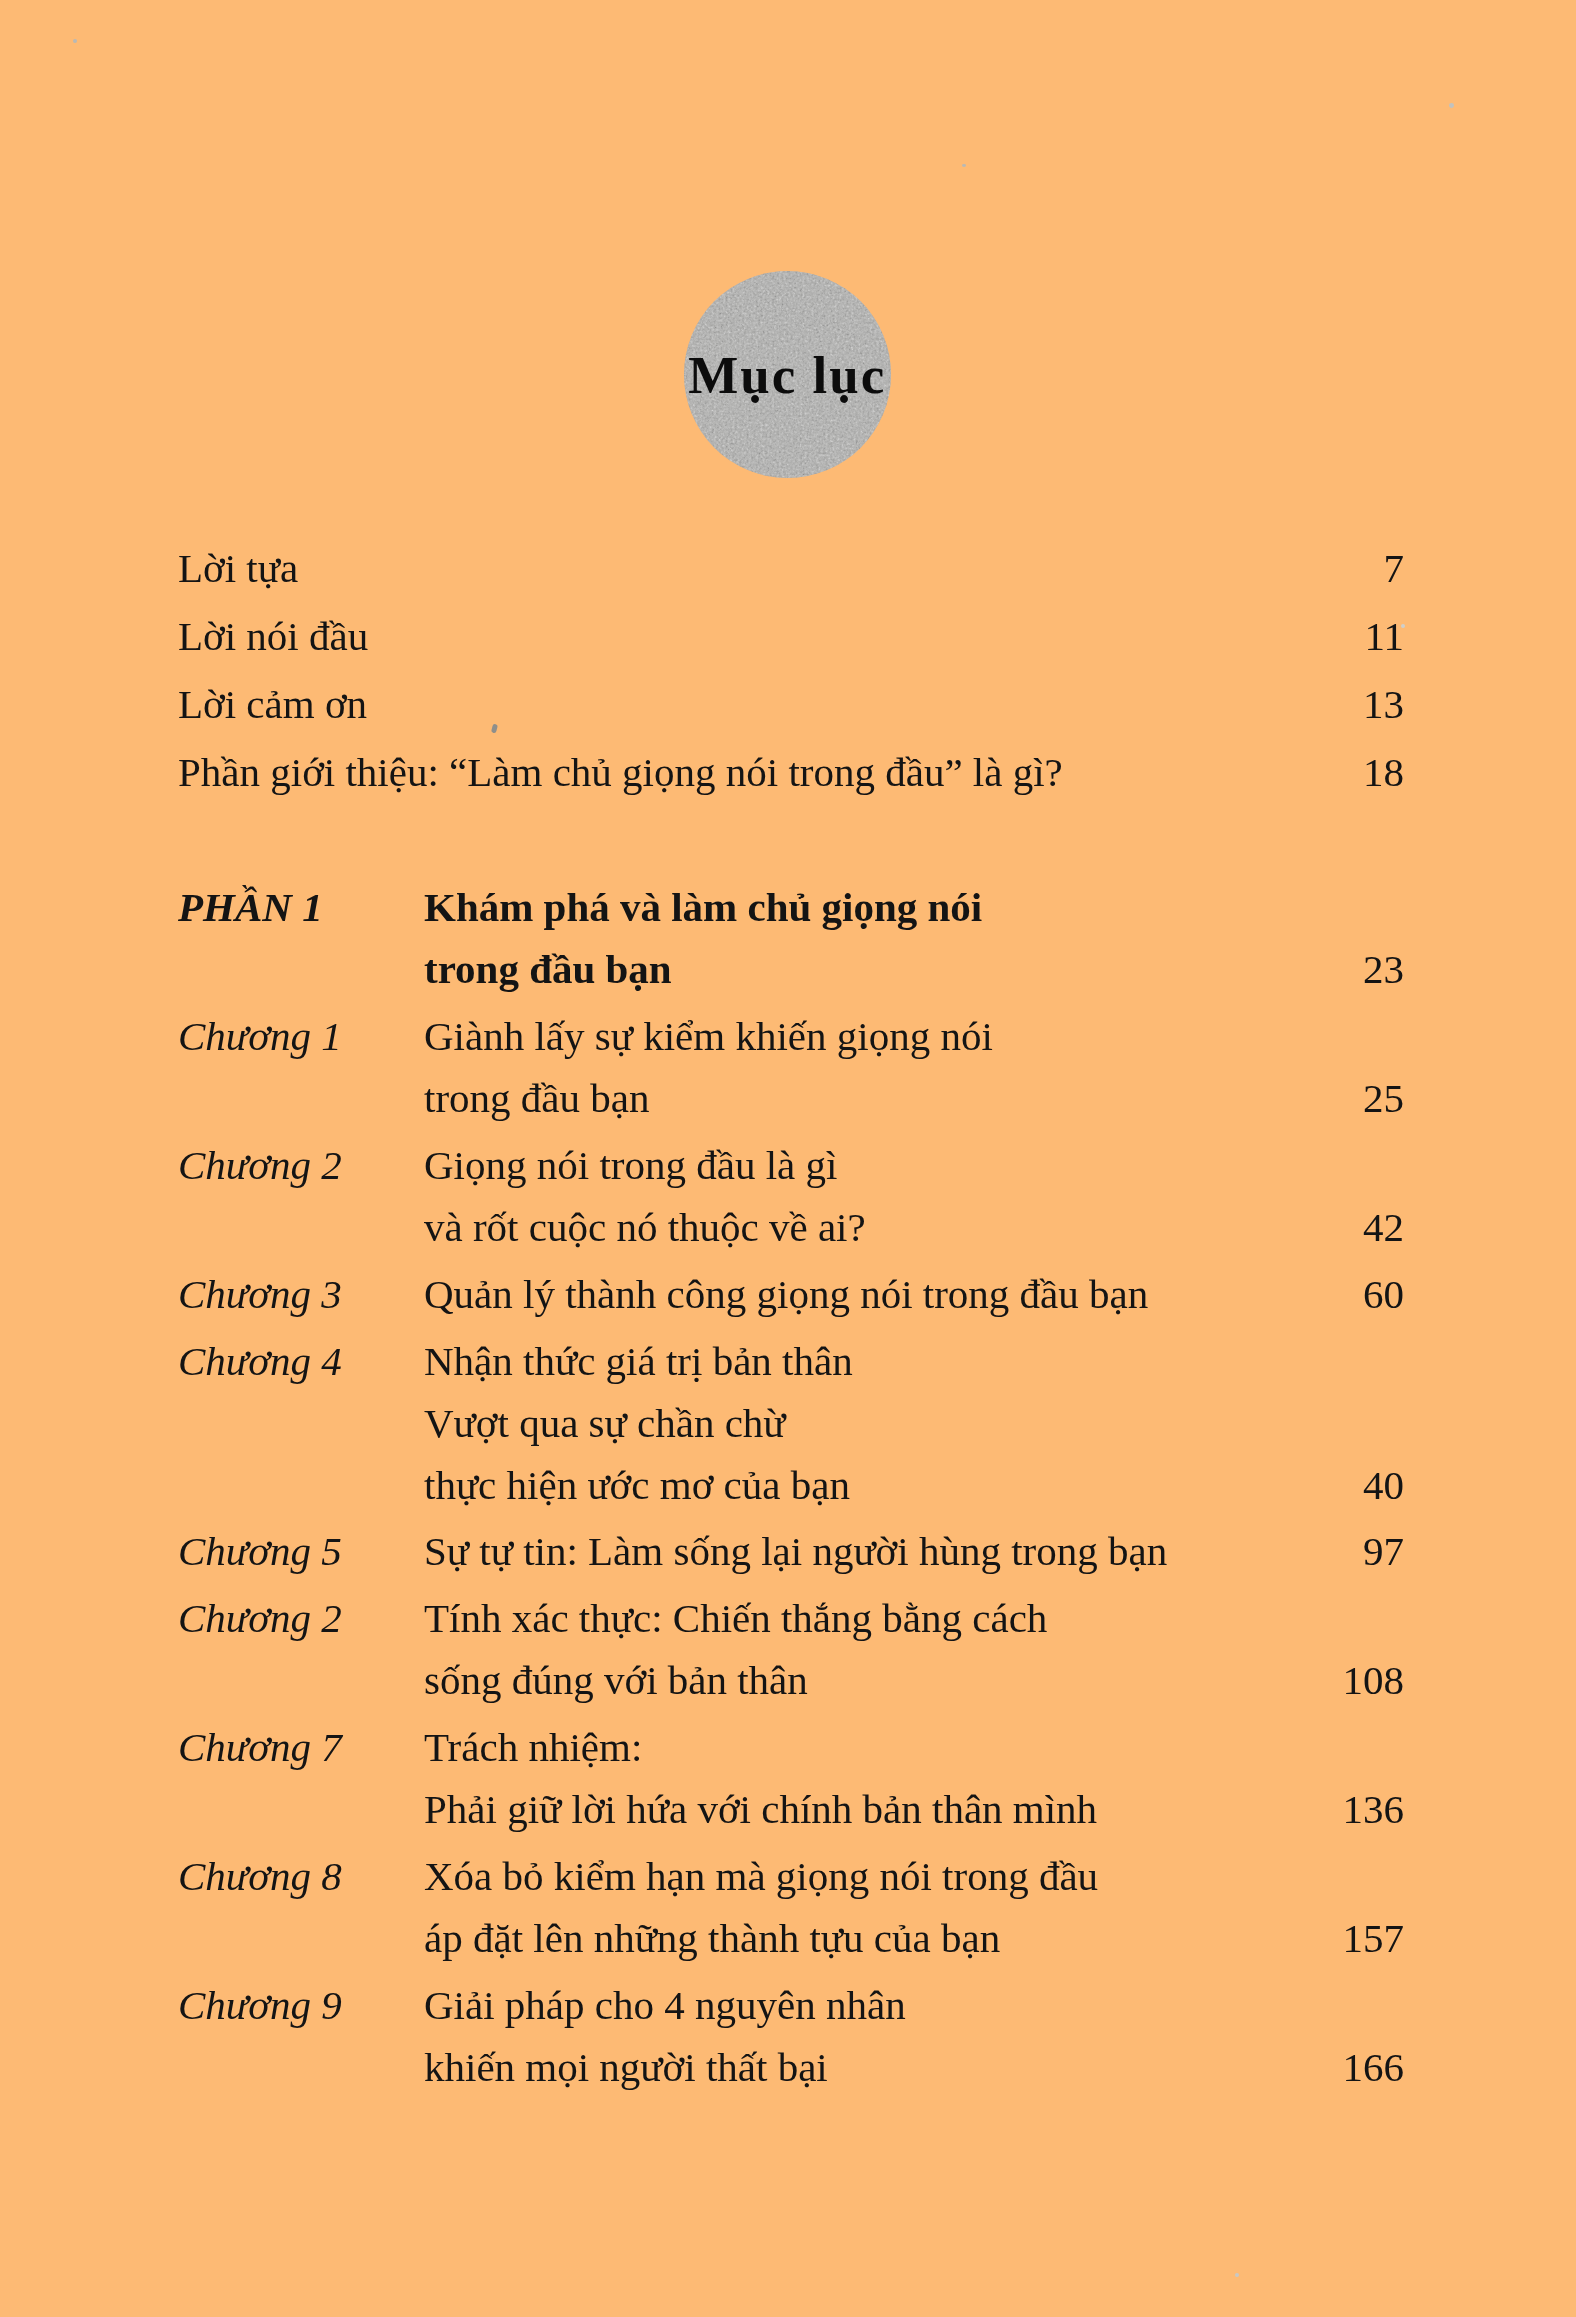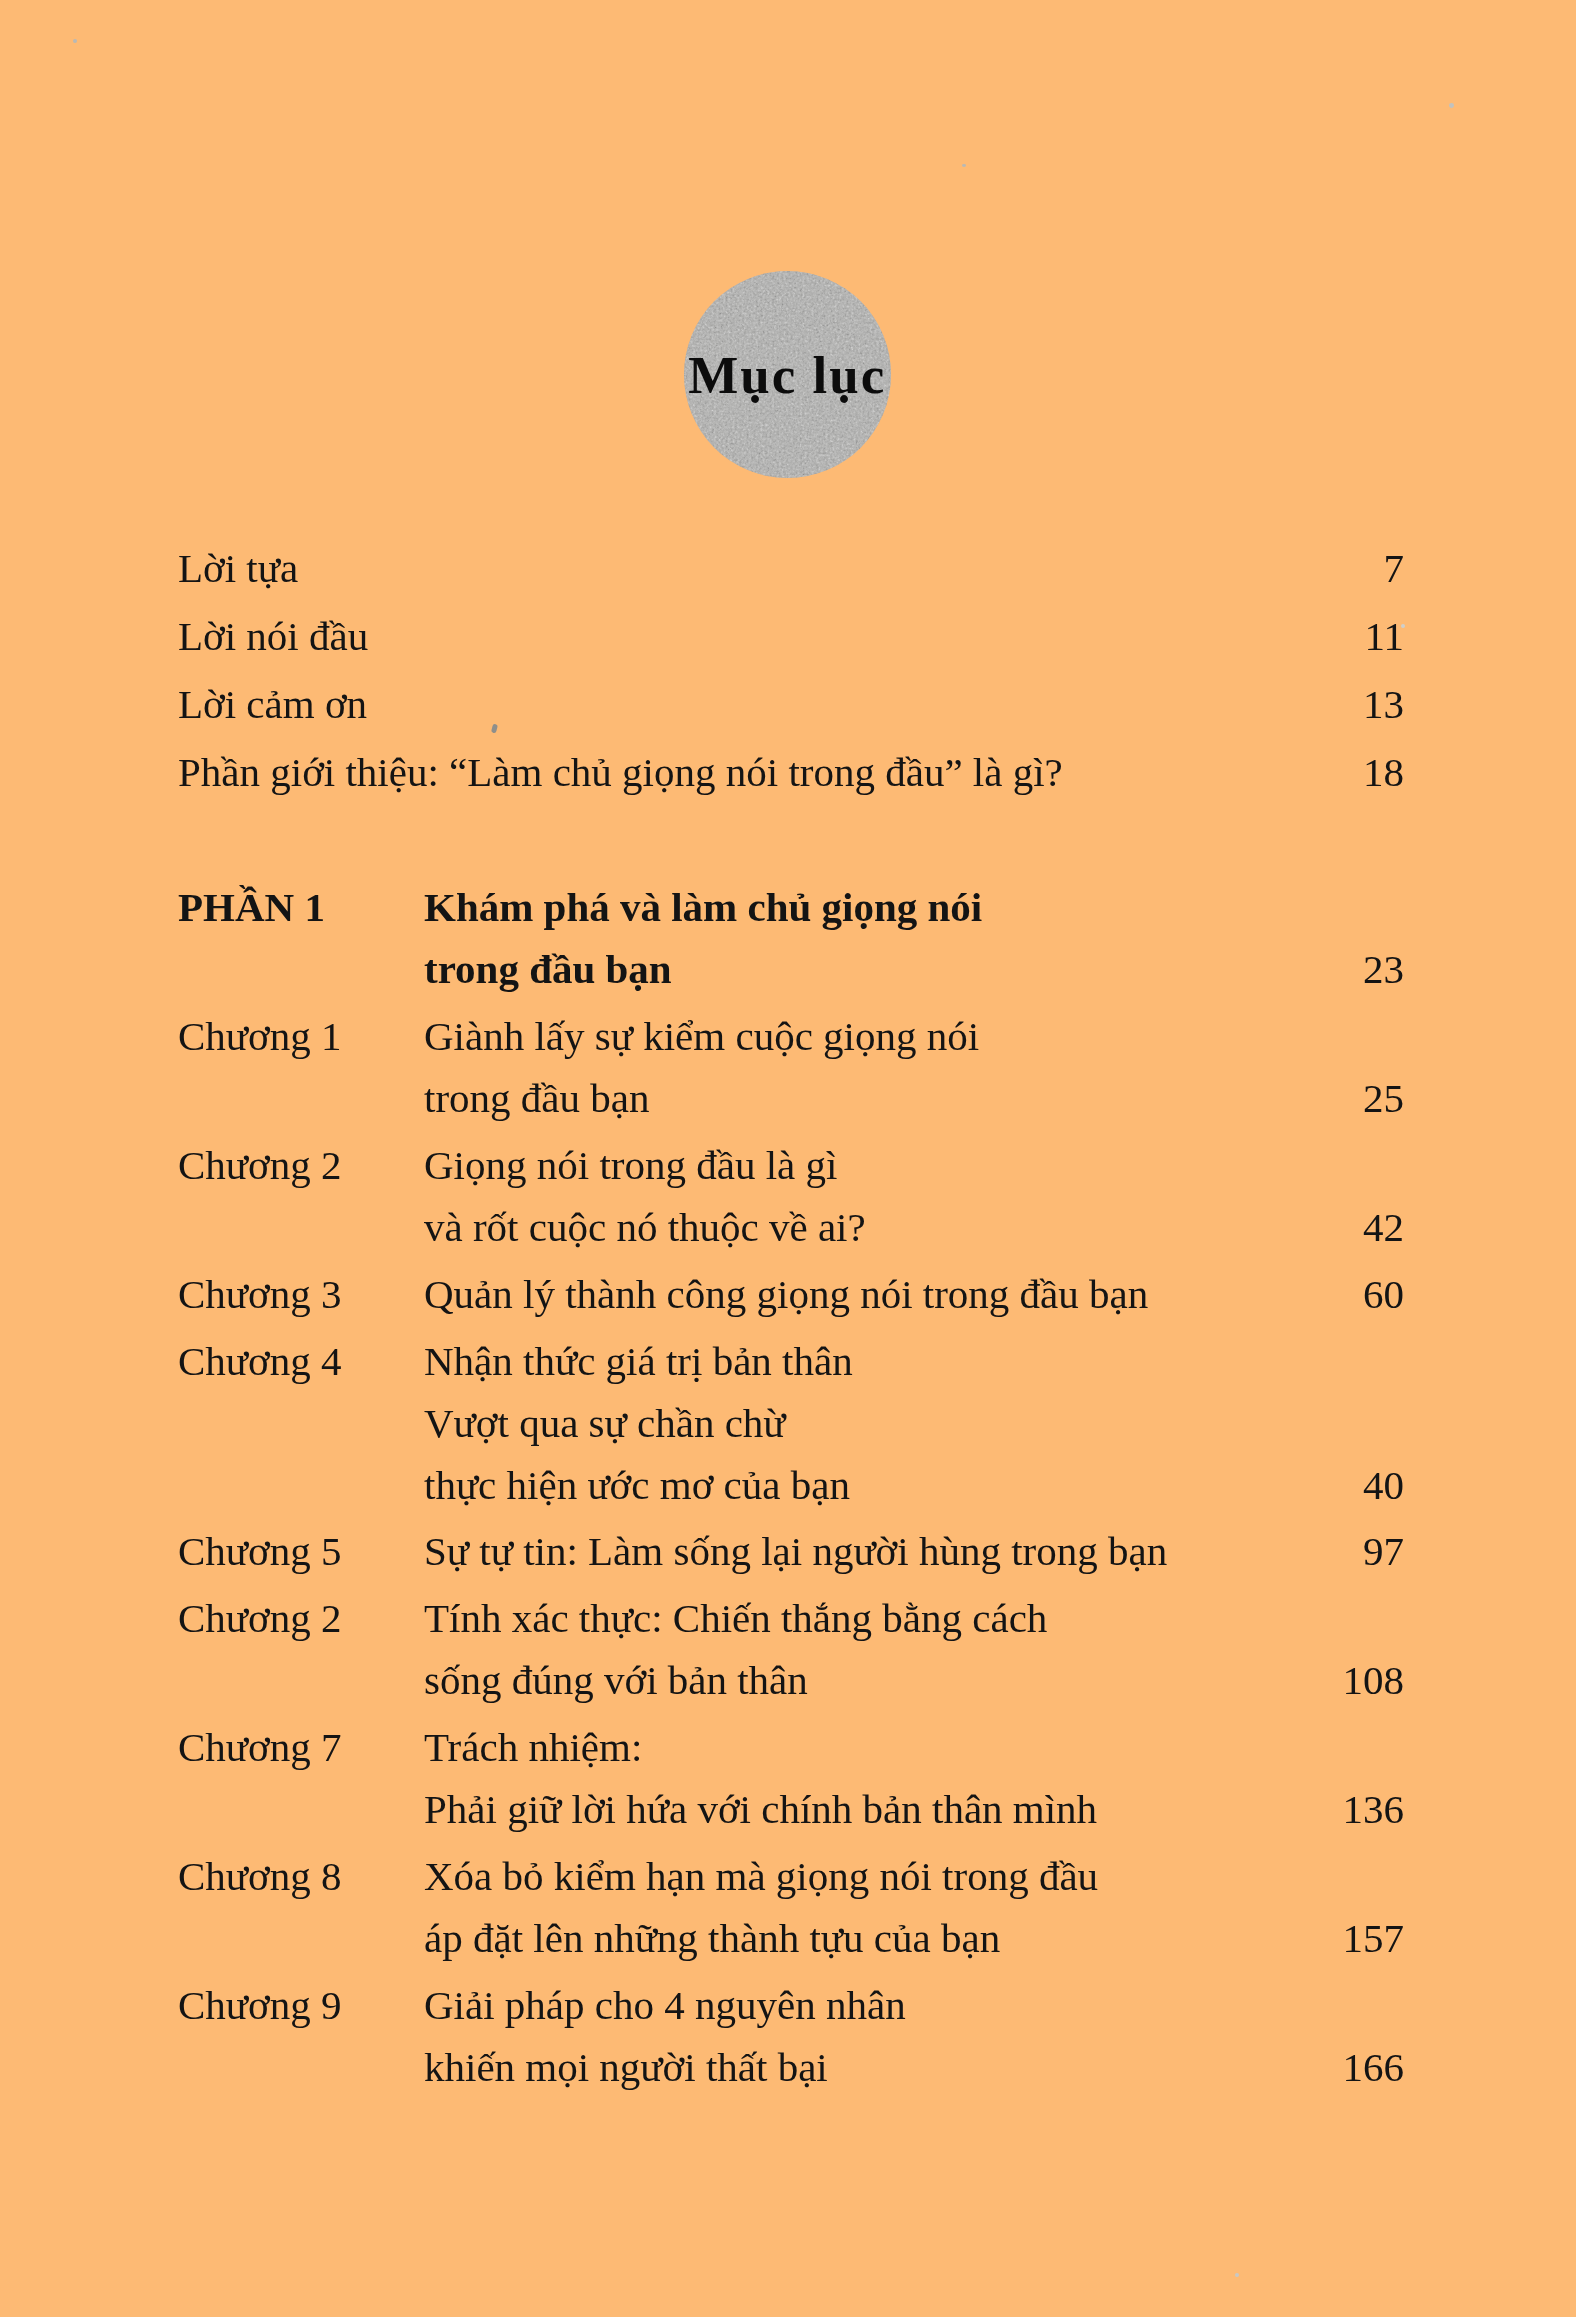--- a/index.html
+++ b/index.html
@@ -20,21 +20,21 @@
     display:flex;align-items:center;justify-content:center;
     font-weight:bold;font-size:53px;letter-spacing:2px;color:#0c0c0c;
   }
   
   .toc{position:absolute;left:178px;top:534px;width:1226px;font-size:41px;}
   .fm-row{display:flex;line-height:68px;height:68px;white-space:nowrap;}
   .fm-title{flex:1 1 auto;min-width:0;}
   .num{width:94px;flex:0 0 94px;text-align:right;}
   .sections{margin-top:70px;}
   .sec-row{display:flex;margin-bottom:4.9px;line-height:62px;}
-  .sec-label{width:246px;flex:0 0 246px;white-space:nowrap;}
+  .sec-label{width:246px;flex:0 0 246px;white-space:nowrap;font-style:italic;}
   .sec-lines{flex:1 1 auto;min-width:0;}
   .sec-line{white-space:nowrap;}
   .sec-num{align-self:flex-end;width:94px;flex:0 0 94px;text-align:right;line-height:62px;}
   .bold .sec-label,.bold .sec-line{font-weight:bold;}
   
   .speck{position:absolute;background:#b9b9b5;border-radius:50%;}
   .s1{left:73px;top:39px;width:3.9px;height:3.9px;}
   .s2{left:1449px;top:103px;width:4.9px;height:4.9px;background:#c2c2be;}
   .s3{left:962px;top:164px;width:3.9px;height:2.9px;}
   .s4{left:492px;top:724px;width:4.9px;height:8.8px;border-radius:2.9px;background:#8f8f8b;transform:rotate(14deg);}
@@ -93,21 +93,21 @@
         <div class="sec-lines">
           <div class="sec-line">Khám phá và làm chủ giọng nói</div>
           <div class="sec-line">trong đầu bạn</div>
         </div>
         <div class="sec-num">23</div>
       </div>
 
       <div class="sec-row">
         <div class="sec-label">Chương 1</div>
         <div class="sec-lines">
-          <div class="sec-line">Giành lấy sự kiểm cuộc giọng nói</div>
+          <div class="sec-line">Giành lấy sự kiểm khiến giọng nói</div>
           <div class="sec-line">trong đầu bạn</div>
         </div>
         <div class="sec-num">25</div>
       </div>
 
       <div class="sec-row">
         <div class="sec-label">Chương 2</div>
         <div class="sec-lines">
           <div class="sec-line">Giọng nói trong đầu là gì</div>
           <div class="sec-line">và rốt cuộc nó thuộc về ai?</div>

